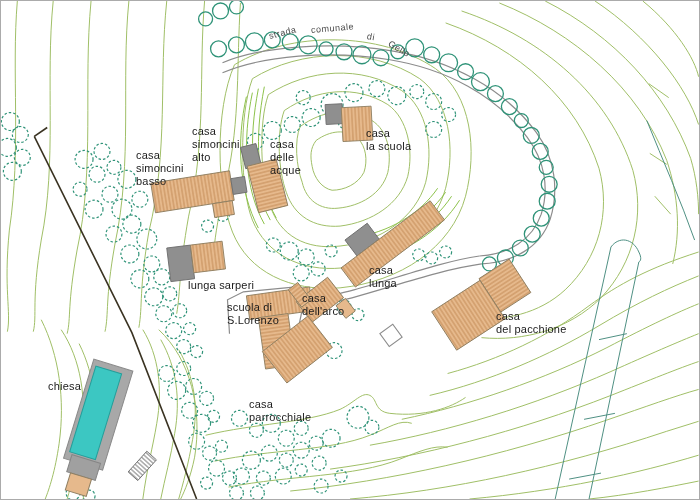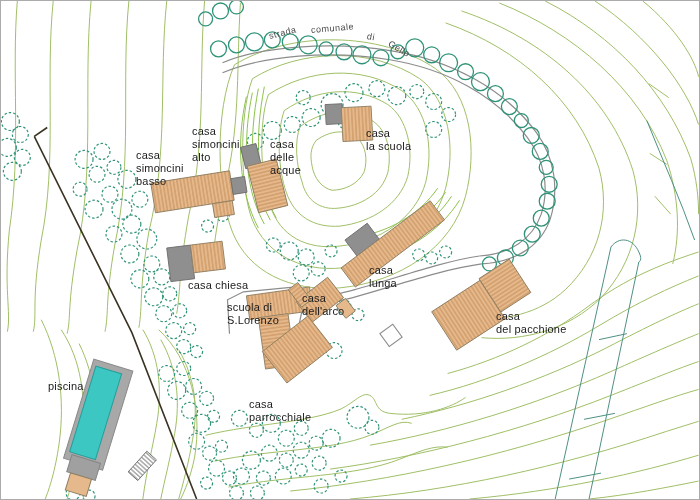--- a/index.html
+++ b/index.html
@@ -361,25 +361,25 @@
 simoncini
 basso</div>
 <div class="lbl" style="left:191px;top:124px">casa
 simoncini
 alto</div>
 <div class="lbl" style="left:269px;top:137px">casa
 delle
 acque</div>
 <div class="lbl" style="left:365px;top:126px">casa
 la scuola</div>
-<div class="lbl" style="left:187px;top:278px">casa chiesa</div>
+<div class="lbl" style="left:187px;top:278px">lunga sarperi</div>
 <div class="lbl" style="left:226px;top:300px">scuola di
 S.Lorenzo</div>
 <div class="lbl" style="left:301px;top:291px">casa
 dell'arco</div>
 <div class="lbl" style="left:368px;top:263px">casa
 lunga</div>
 <div class="lbl" style="left:495px;top:309px">casa
 del pacchione</div>
 <div class="lbl" style="left:248px;top:397px">casa
 parrocchiale</div>
-<div class="lbl" style="left:47px;top:379px">piscina</div>
+<div class="lbl" style="left:47px;top:379px">chiesa</div>
 </div>
 
 </body></html>

